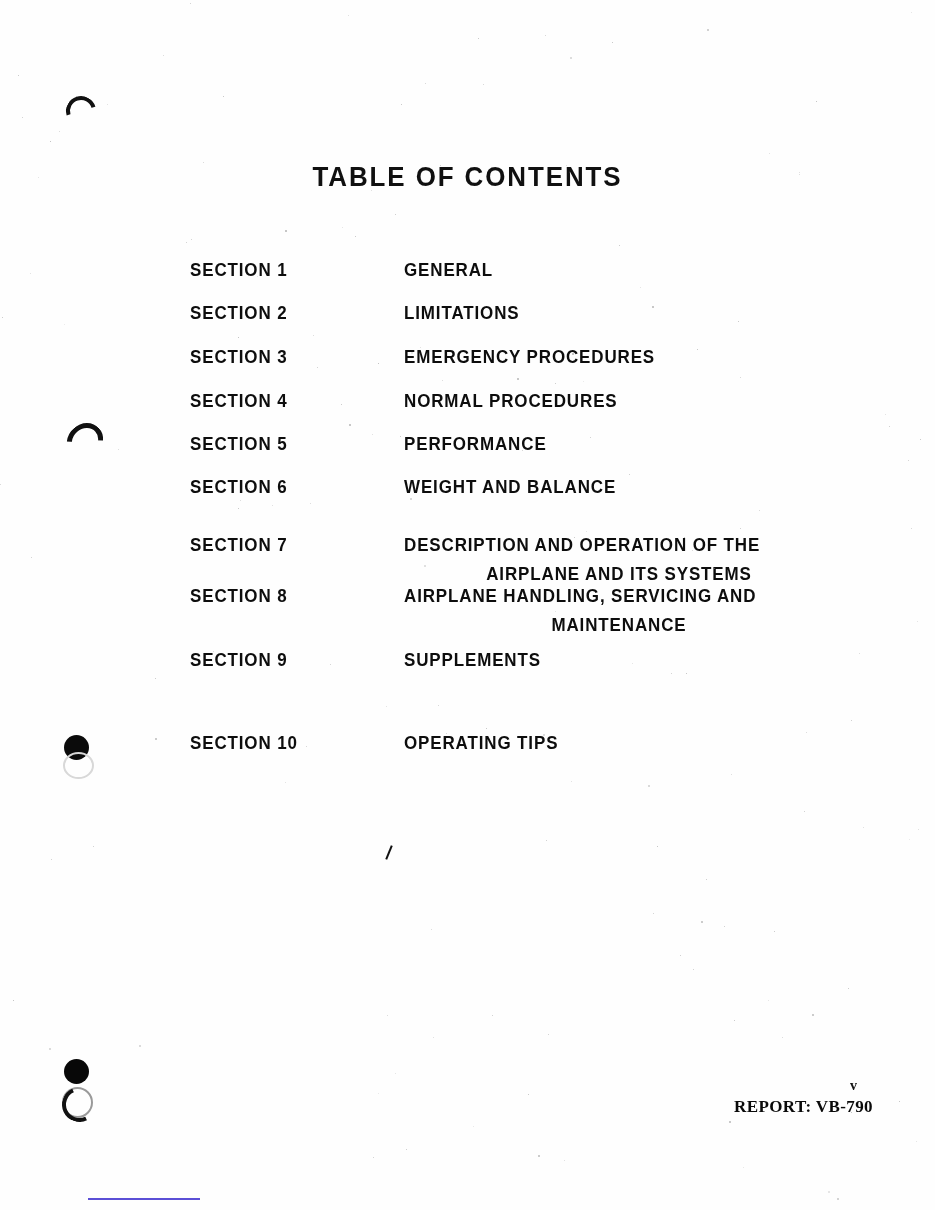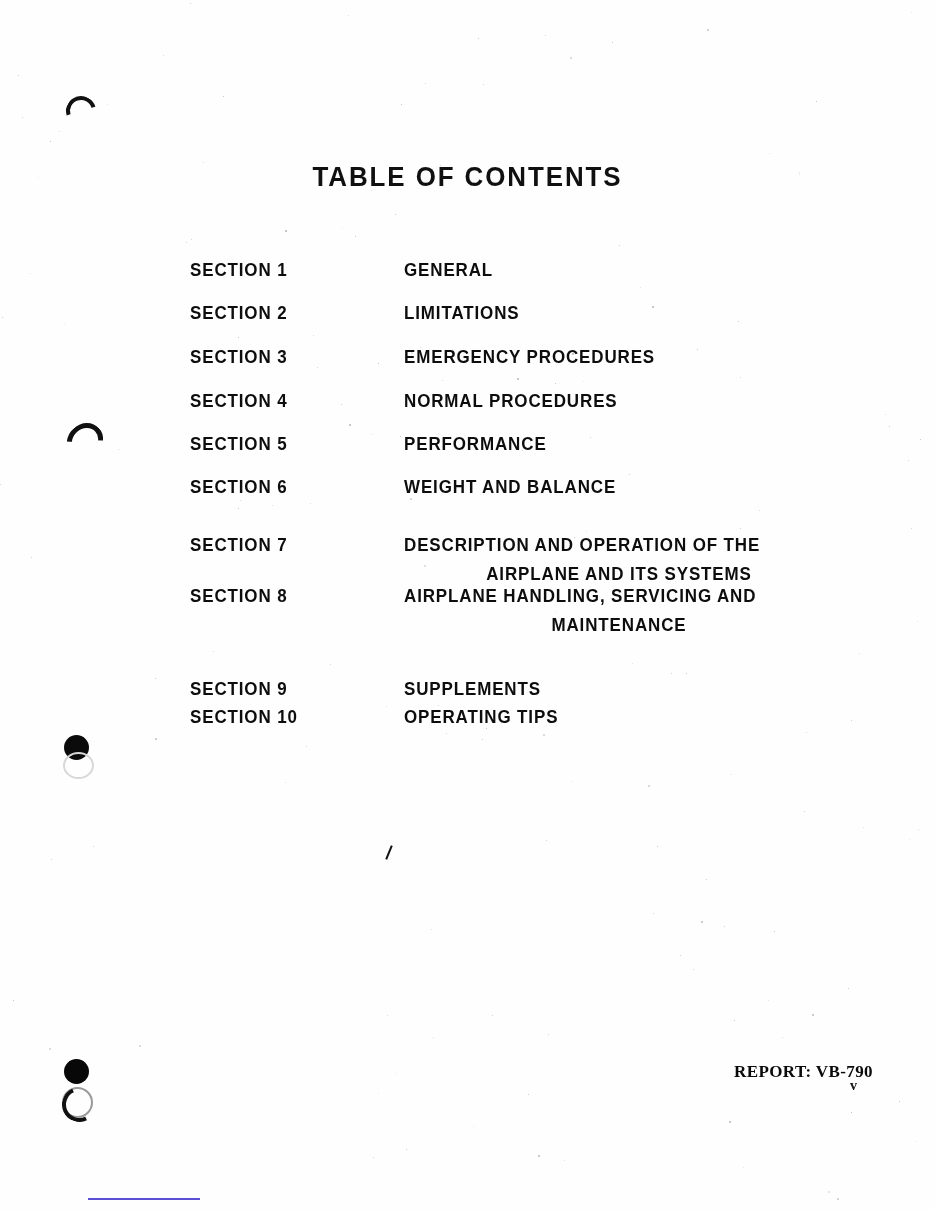--- a/index.html
+++ b/index.html
@@ -86,21 +86,21 @@
     color: #0d0d0d;
     white-space: nowrap;
     transform: scaleX(0.97);
     transform-origin: center center;
   }
 
   
   #report-id {
     position: absolute;
     right: 62px;
-    top: 1062px;
+    top: 1097px;
     font-family: "Liberation Serif", serif;
     font-weight: bold;
     font-size: 17px;
     letter-spacing: 0.4px;
     color: #0a0a0a;
     white-space: nowrap;
   }
   #page-number {
     position: absolute;
     right: 78px;
@@ -223,25 +223,25 @@
       <div class="toc-row" style="top: 535px;">
         <div class="toc-section-label">SECTION 7</div>
         <div class="toc-section-title">DESCRIPTION AND OPERATION OF THE</div>
         <div class="toc-section-title-2">AIRPLANE AND ITS SYSTEMS</div>
       </div>
       <div class="toc-row" style="top: 586px;">
         <div class="toc-section-label">SECTION 8</div>
         <div class="toc-section-title">AIRPLANE HANDLING, SERVICING AND</div>
         <div class="toc-section-title-2">MAINTENANCE</div>
       </div>
-      <div class="toc-row" style="top: 650px; margin-top: 29px;">
+      <div class="toc-row" style="top: 650px;">
         <div class="toc-section-label">SECTION 9</div>
         <div class="toc-section-title">SUPPLEMENTS</div>
       </div>
-      <div class="toc-row" style="top: 707px;">
+      <div class="toc-row" style="top: 733px;">
         <div class="toc-section-label">SECTION 10</div>
         <div class="toc-section-title">OPERATING TIPS</div>
       </div>
     </div>
 
   <div id="report-id">REPORT: VB-790</div>
   <div id="page-number">v</div>
 
   <div class="artifact" id="punch-1"></div>
   <div class="artifact" id="punch-2"></div>

